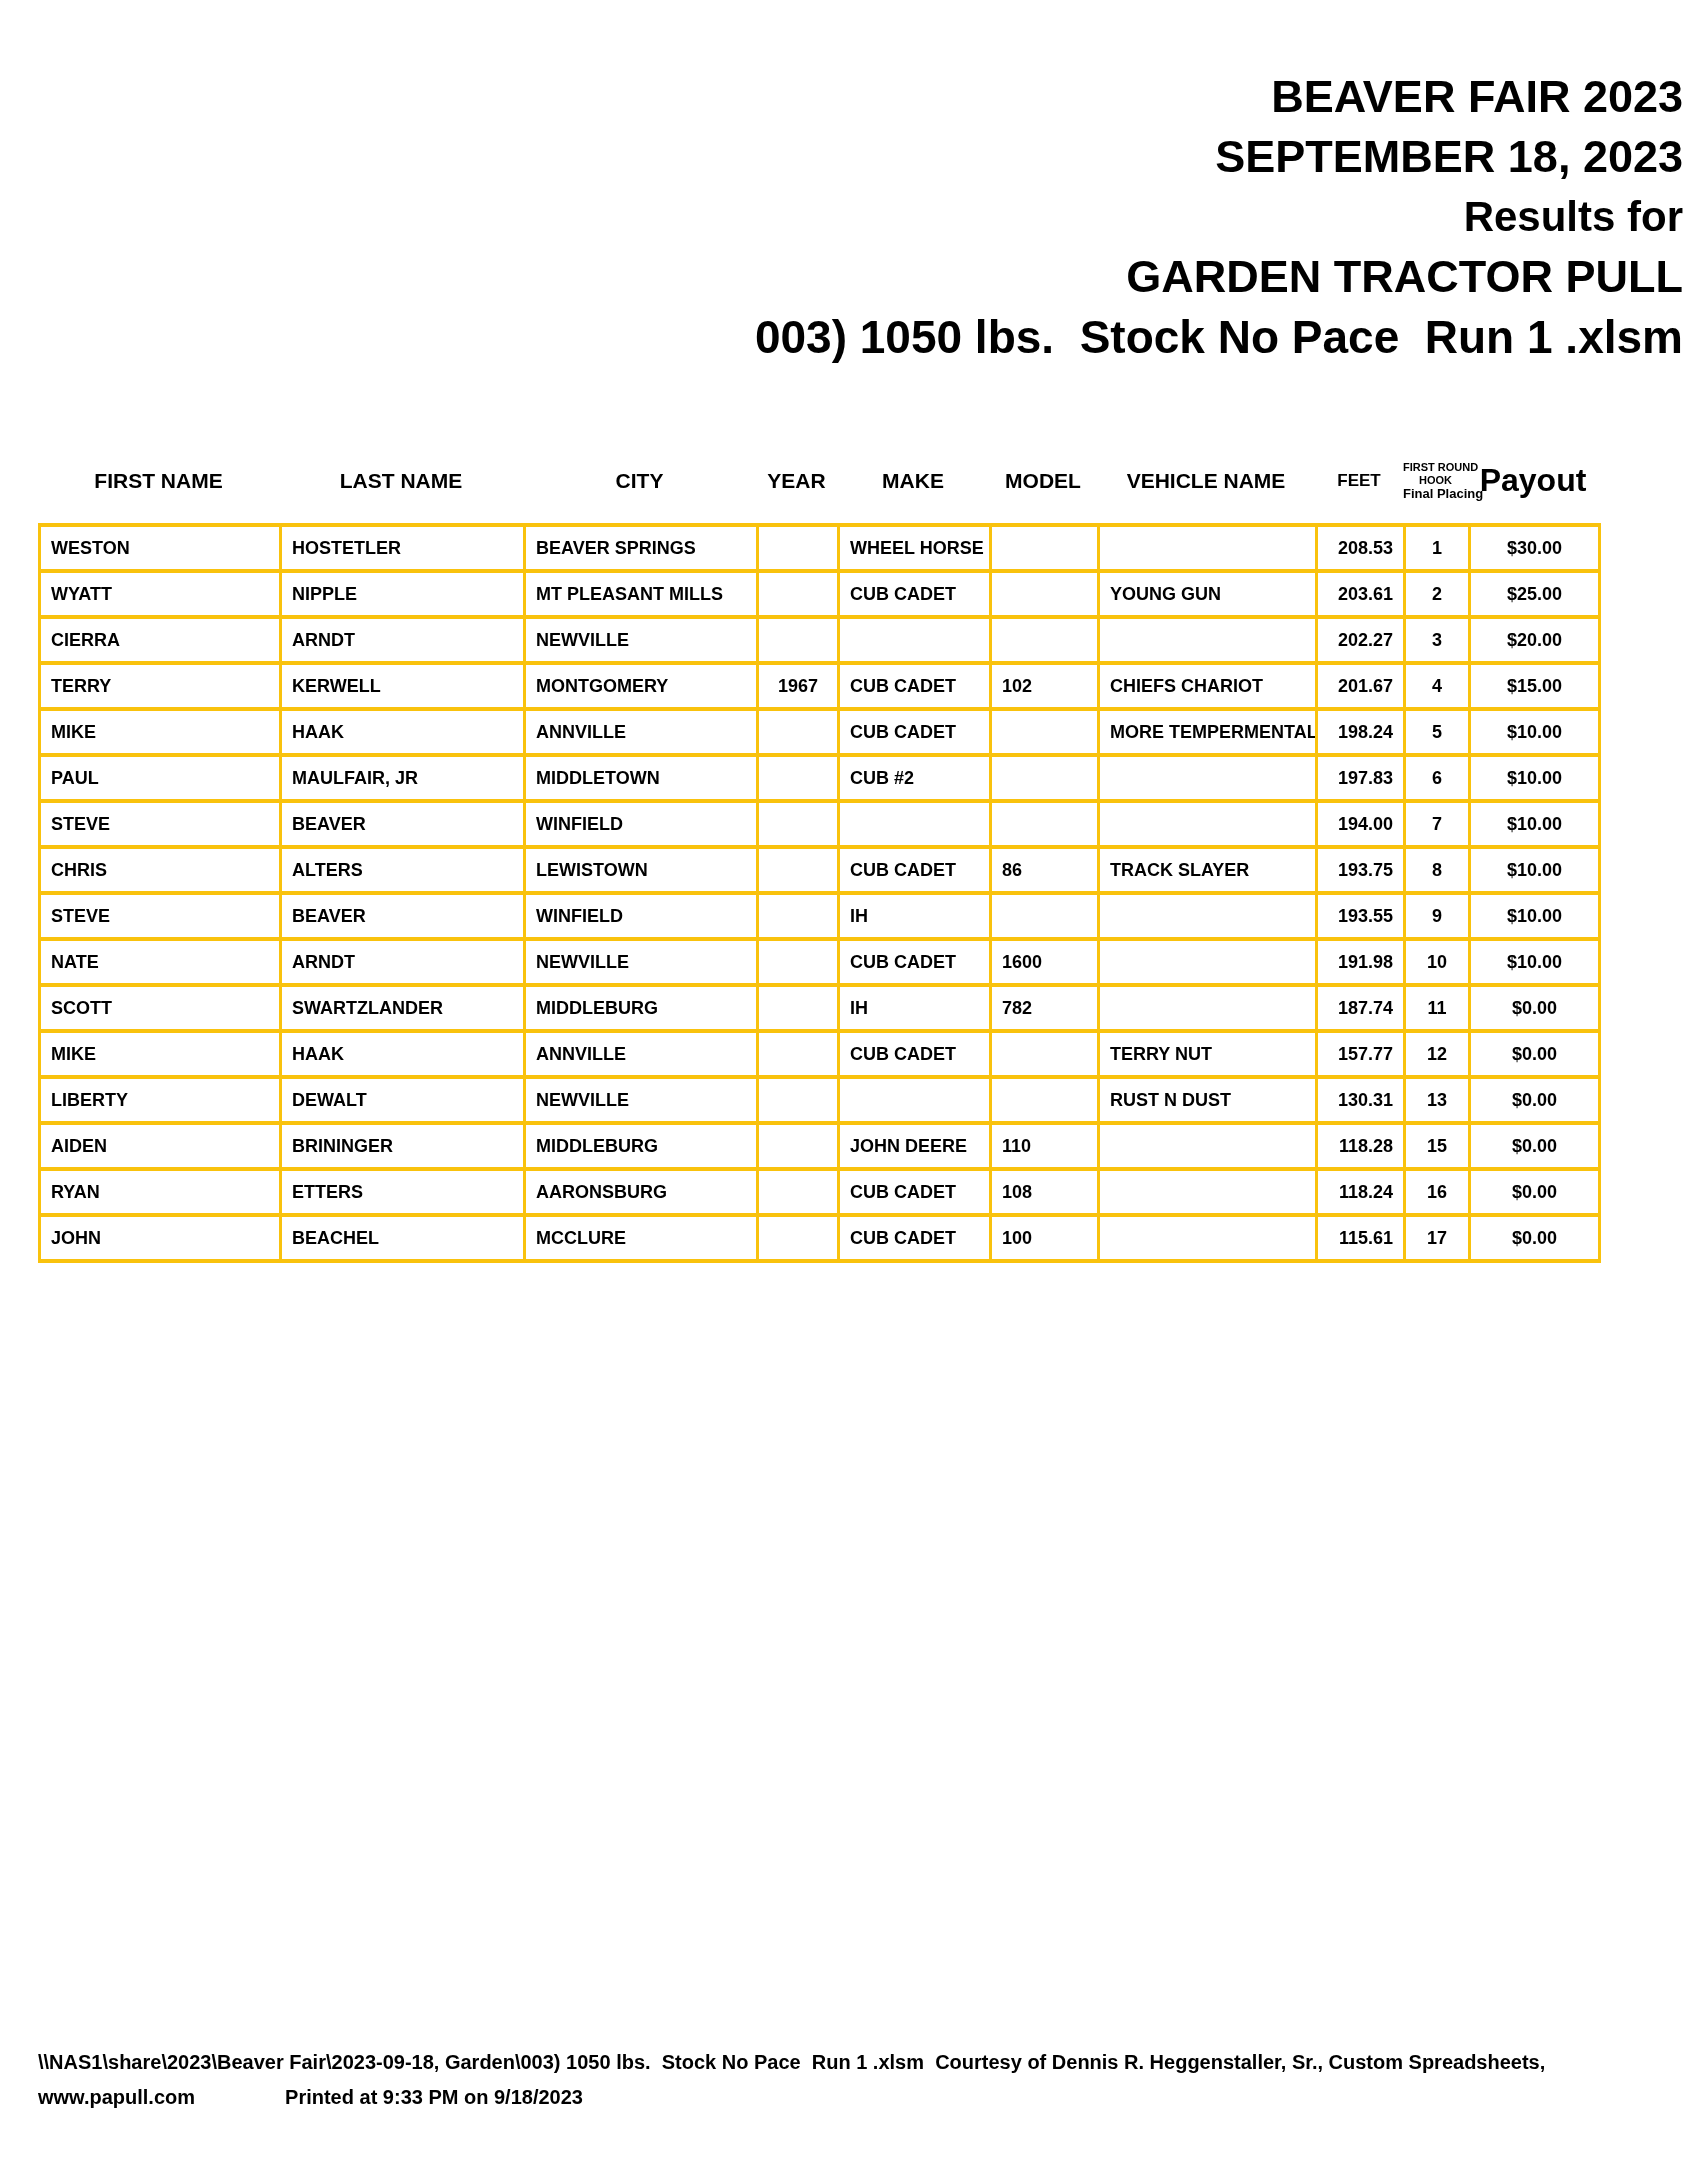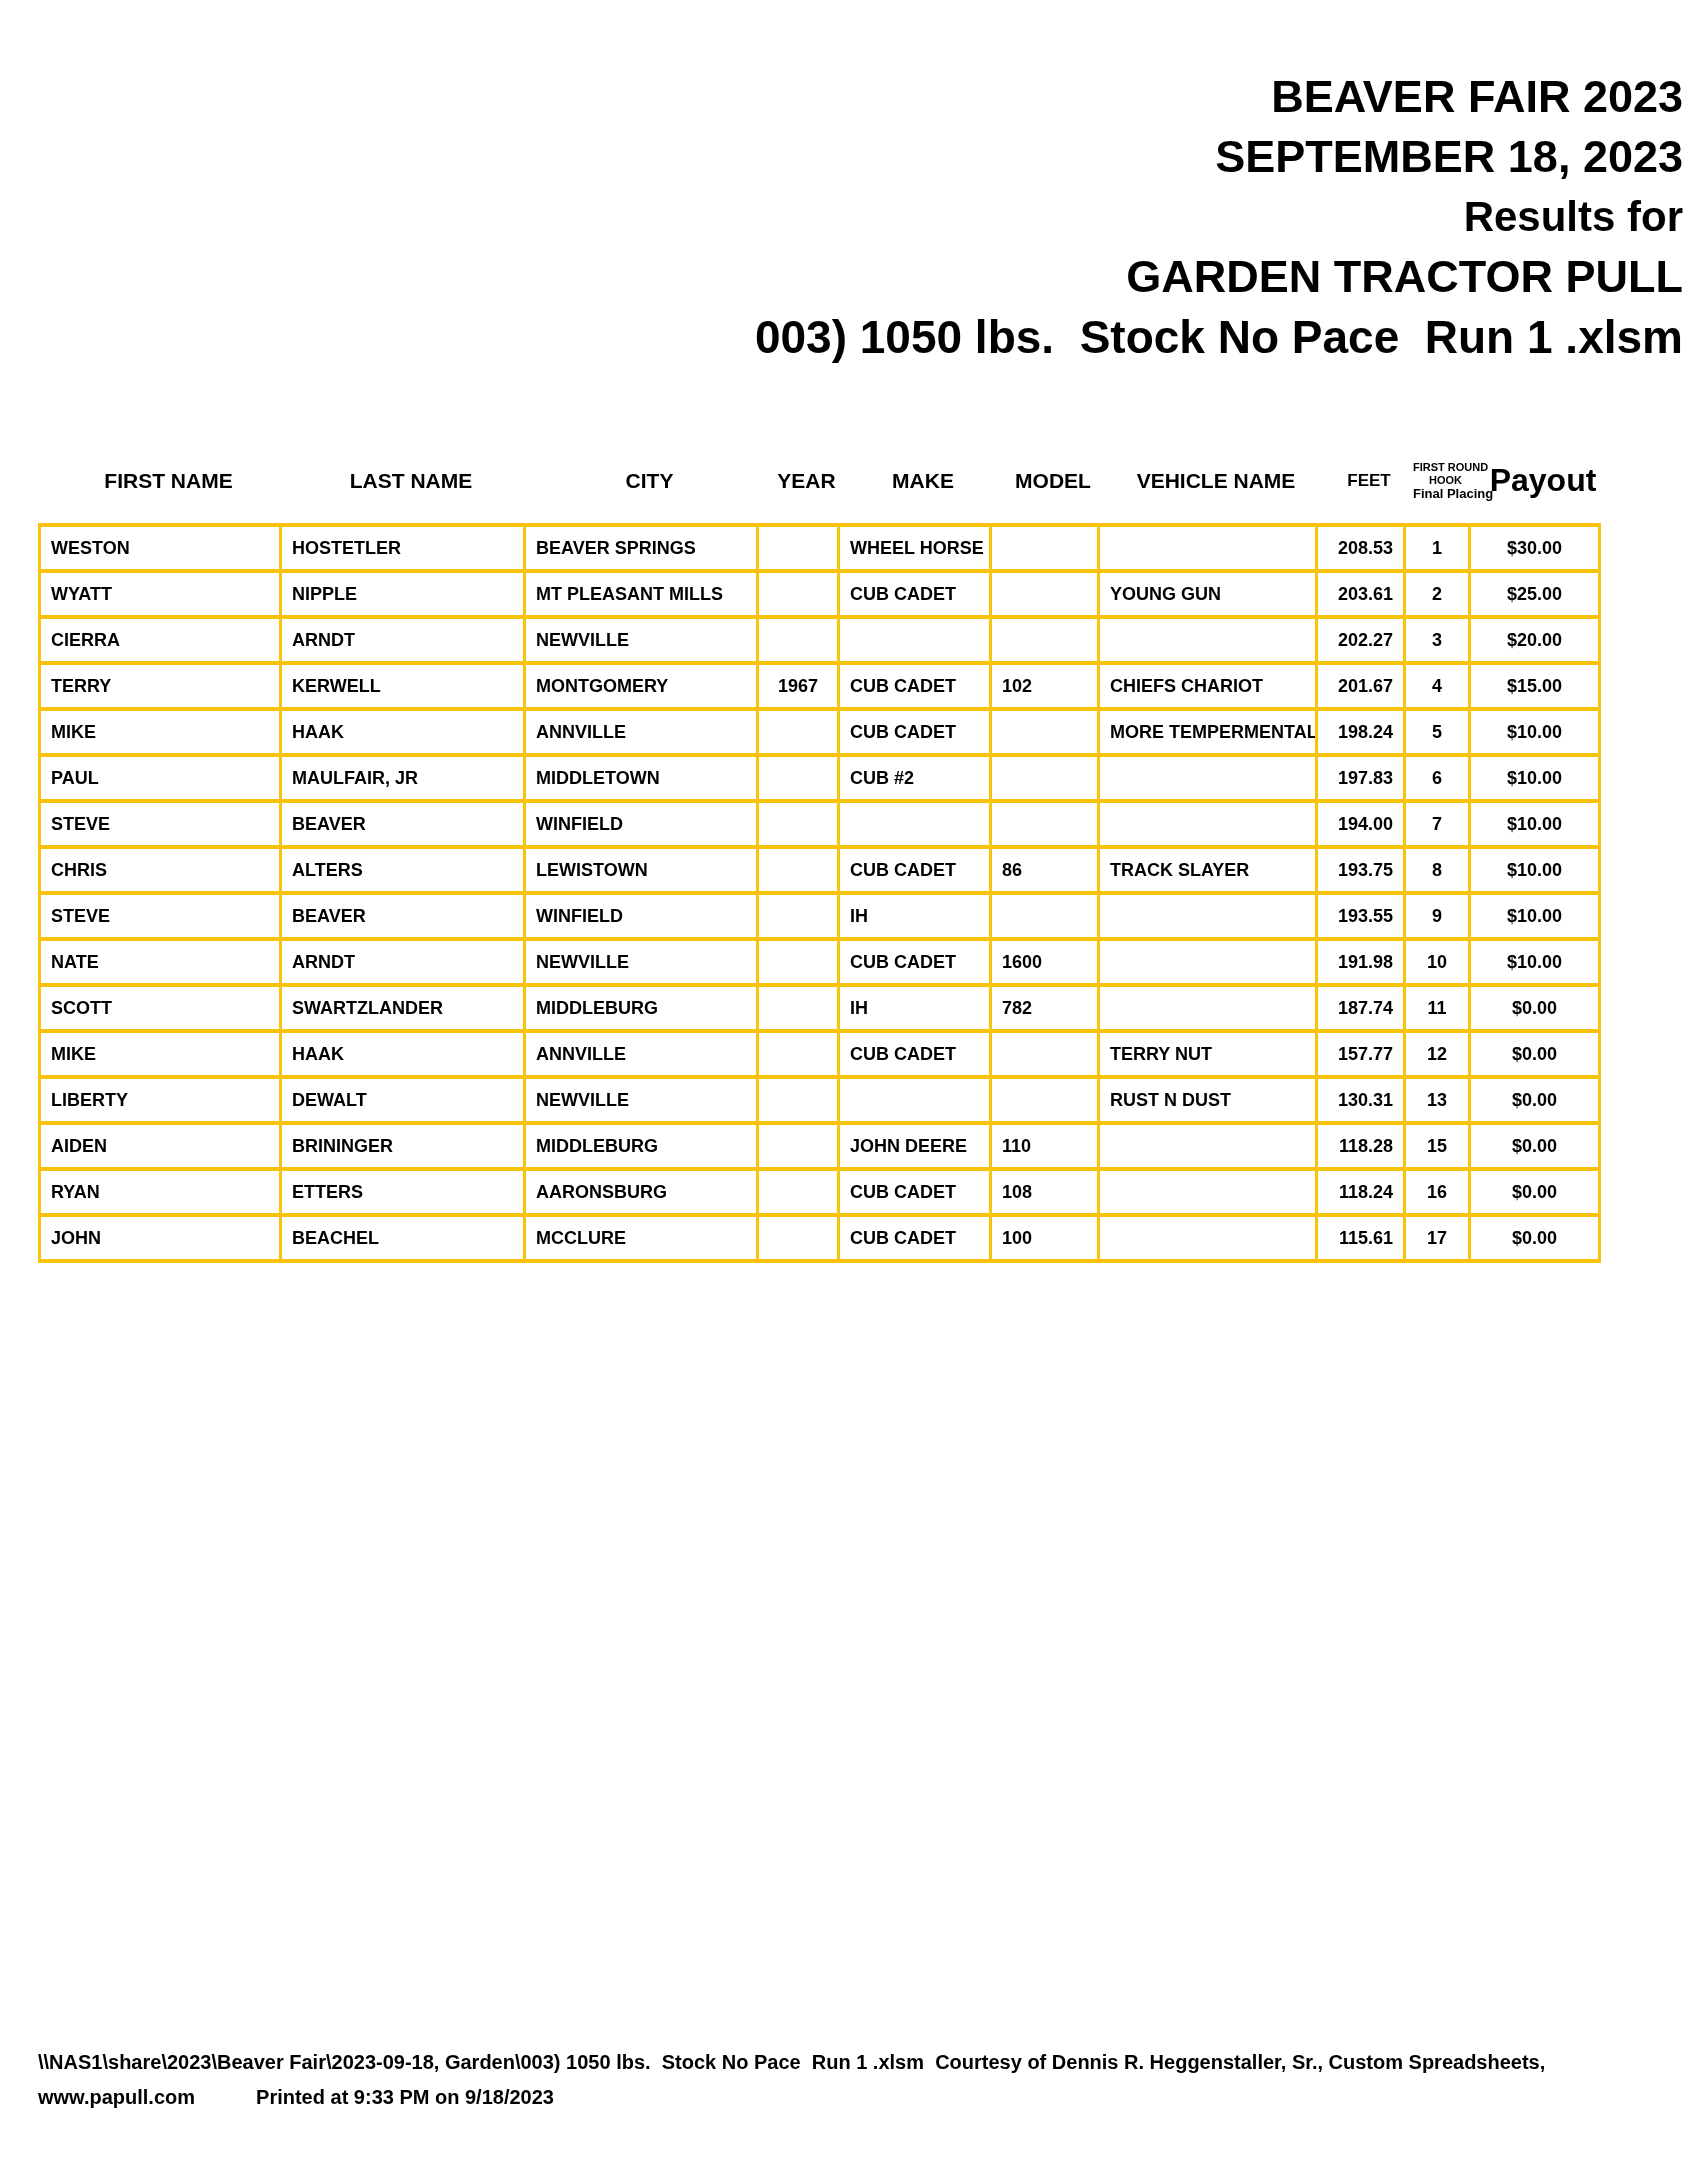--- a/index.html
+++ b/index.html
@@ -10,21 +10,21 @@
     -webkit-font-smoothing:antialiased;
   }
   
   .titles{position:absolute;top:67px;left:0;width:1683px;text-align:right;}
   .titles .t{line-height:60px;white-space:pre;}
   .t-main{font-size:45px;}
   .t-sub{font-size:42px;}
   .t-file{font-size:46px;}
   
   .col-headers{
-    position:absolute;left:48px;top:441px;width:1559px;height:79px;
+    position:absolute;left:38px;top:441px;width:1559px;height:79px;
     display:flex;align-items:center;
   }
   .ch{text-align:center;font-size:21px;flex:0 0 auto;}
   .c1{width:241px}.c2{width:244px}.c3{width:233px}.c4{width:81px}
   .c5{width:152px}.c6{width:108px}.c7{width:218px}.c8{width:88px}
   .c9{width:65px}.c10{width:130px}
   .ch-feet{font-size:17px;}
   .ch-hook{font-size:11px;line-height:13px;white-space:nowrap;overflow:visible;}
   .ch-hook .fp{font-size:13px;}
   .ch-payout{font-size:32px;}
@@ -38,21 +38,21 @@
     padding:0 10px;overflow:hidden;white-space:nowrap;
     background:#ffffff;
   }
   td.al{text-align:left;}
   td.ac{text-align:center;padding:0 4px;}
   td.ar{text-align:right;padding-right:13px;}
   
   .footer{position:absolute;left:38px;top:2051px;font-size:20px;}
   .footer .f1{white-space:pre;}
   .footer .f2{margin-top:12px;}
-  .footer .f2-right{margin-left:61px;}
+  .footer .f2-right{margin-left:90px;}
 </style>
 <style>table.results td{border:3px solid #F9C20D;border-top-width:4px;border-bottom-width:4px;}</style></head>
 <body>
 
 <header class="titles">
   <div class="t t-main">BEAVER FAIR 2023</div>
   <div class="t t-main">SEPTEMBER 18, 2023</div>
   <div class="t t-sub">Results for</div>
   <div class="t t-main">GARDEN TRACTOR PULL</div>
   <div class="t t-file">003) 1050 lbs.  Stock No Pace  Run 1 .xlsm</div>

